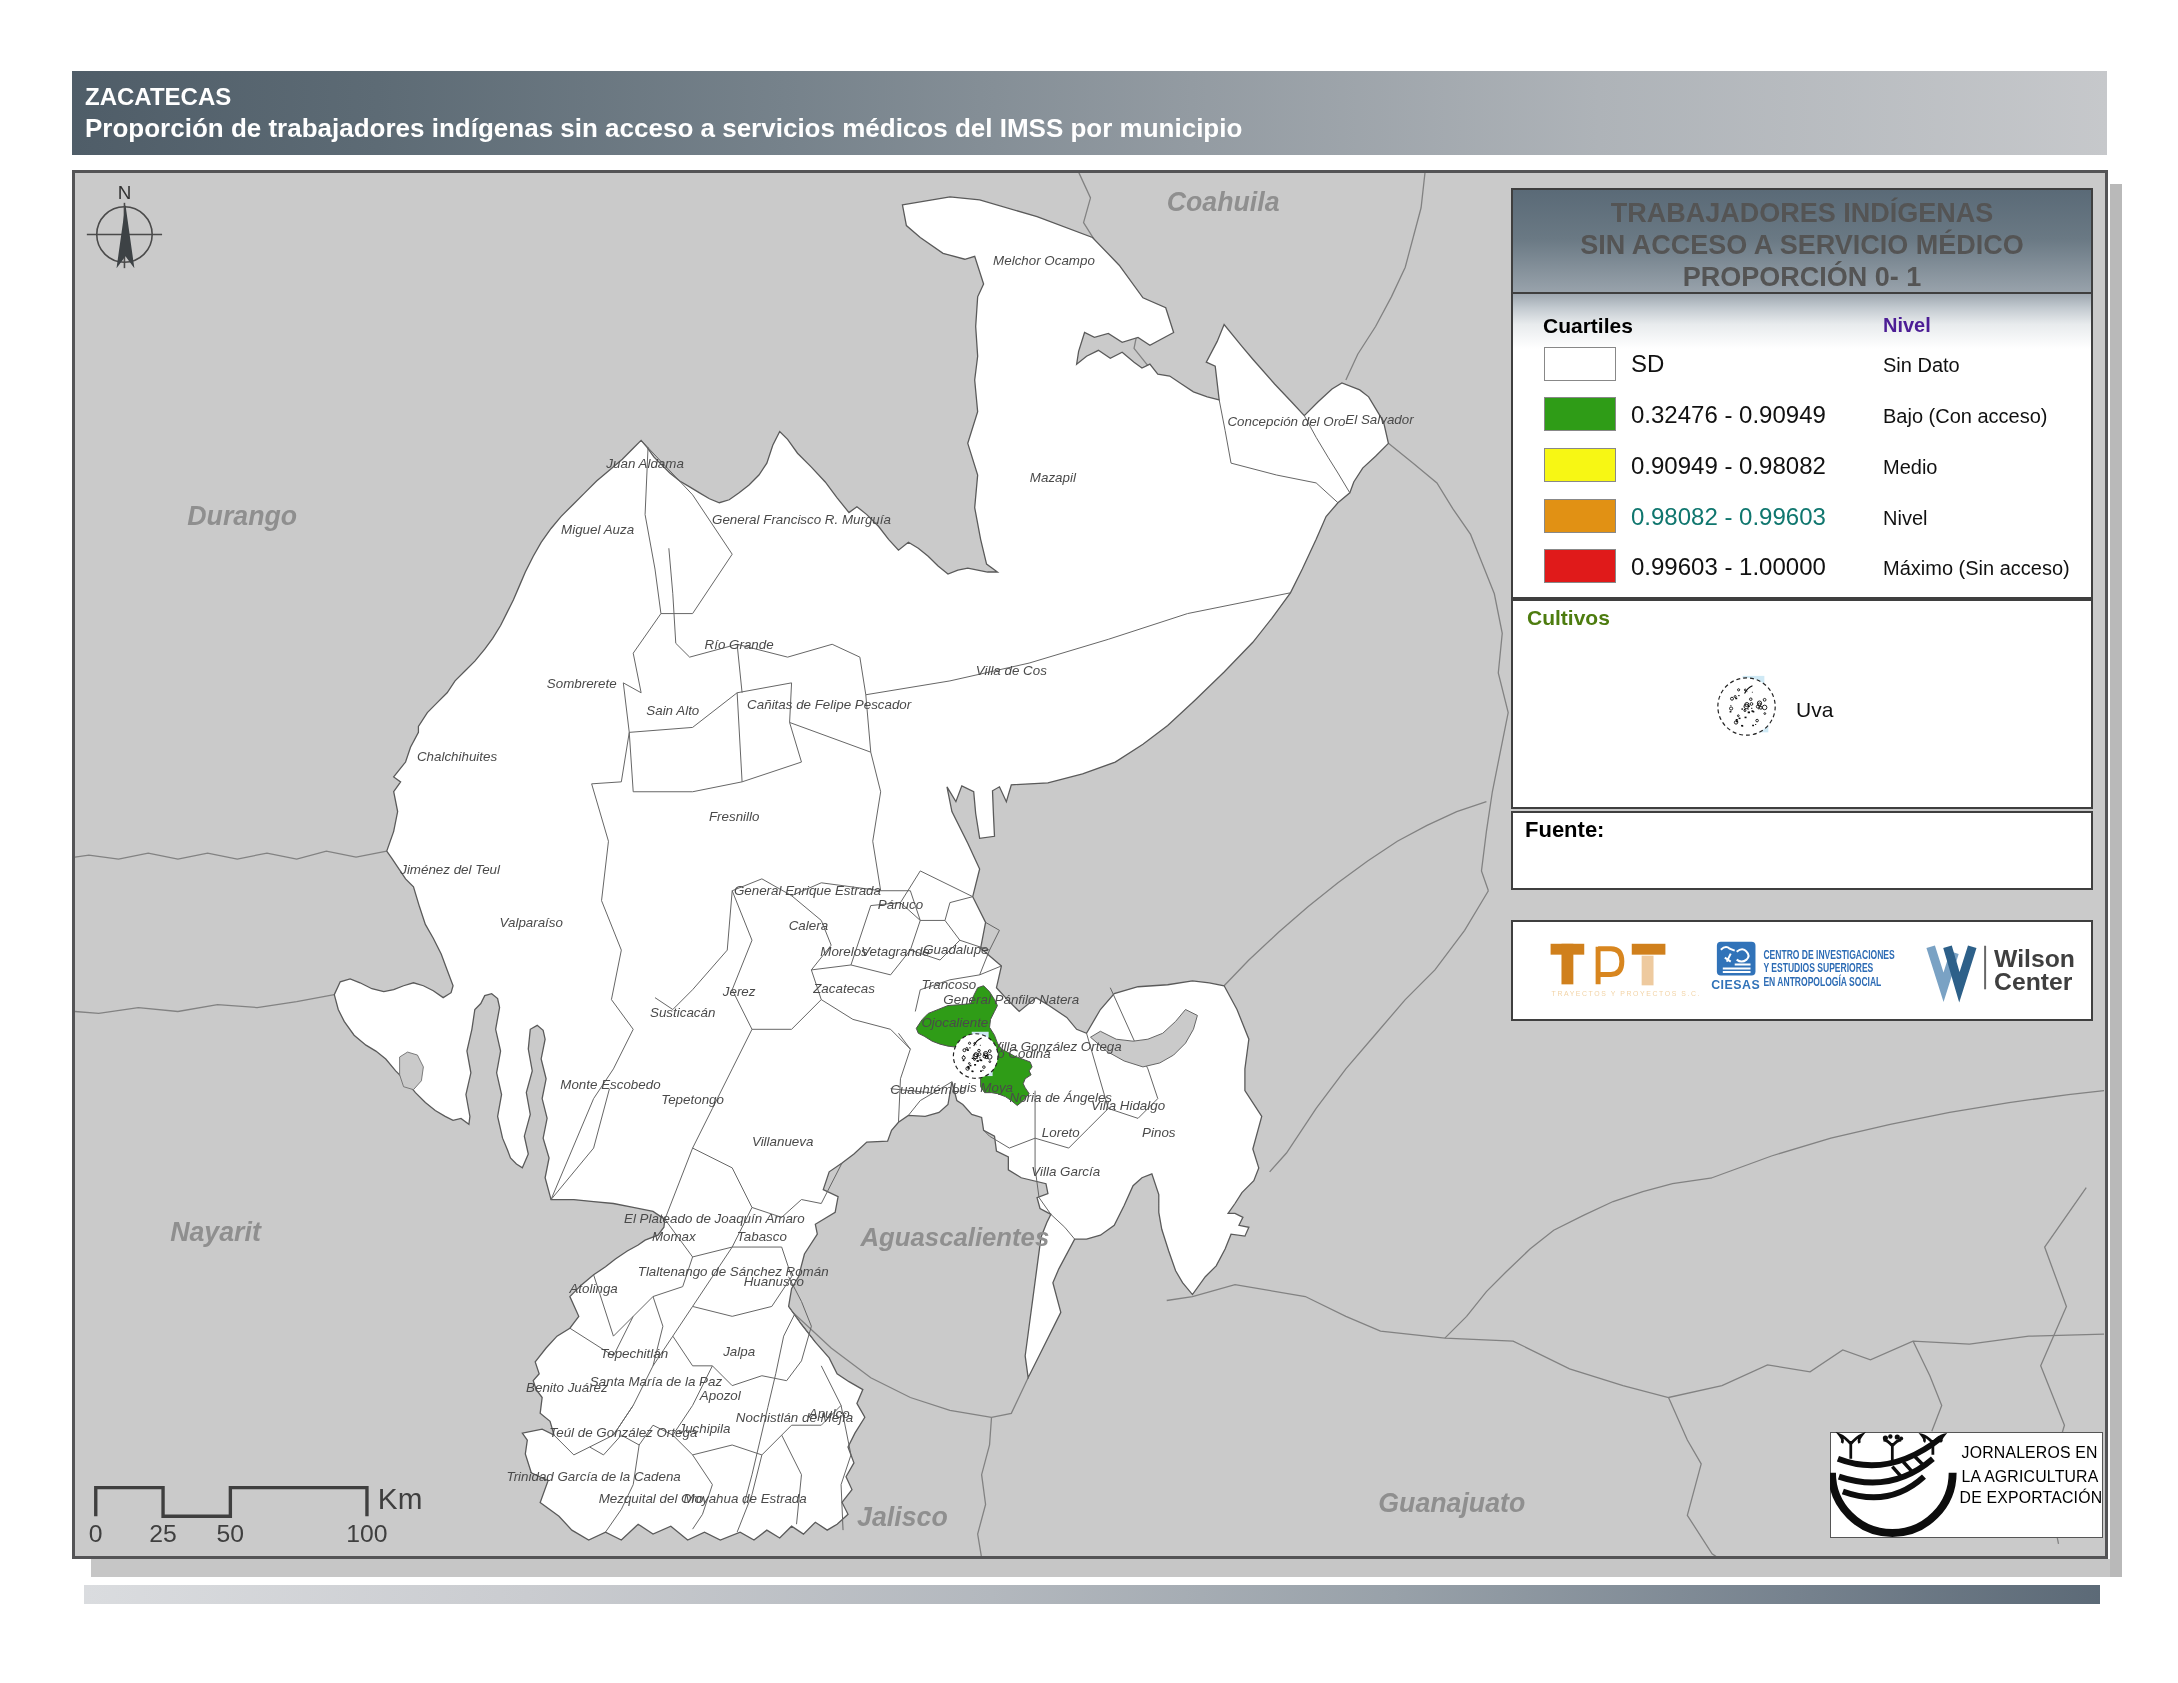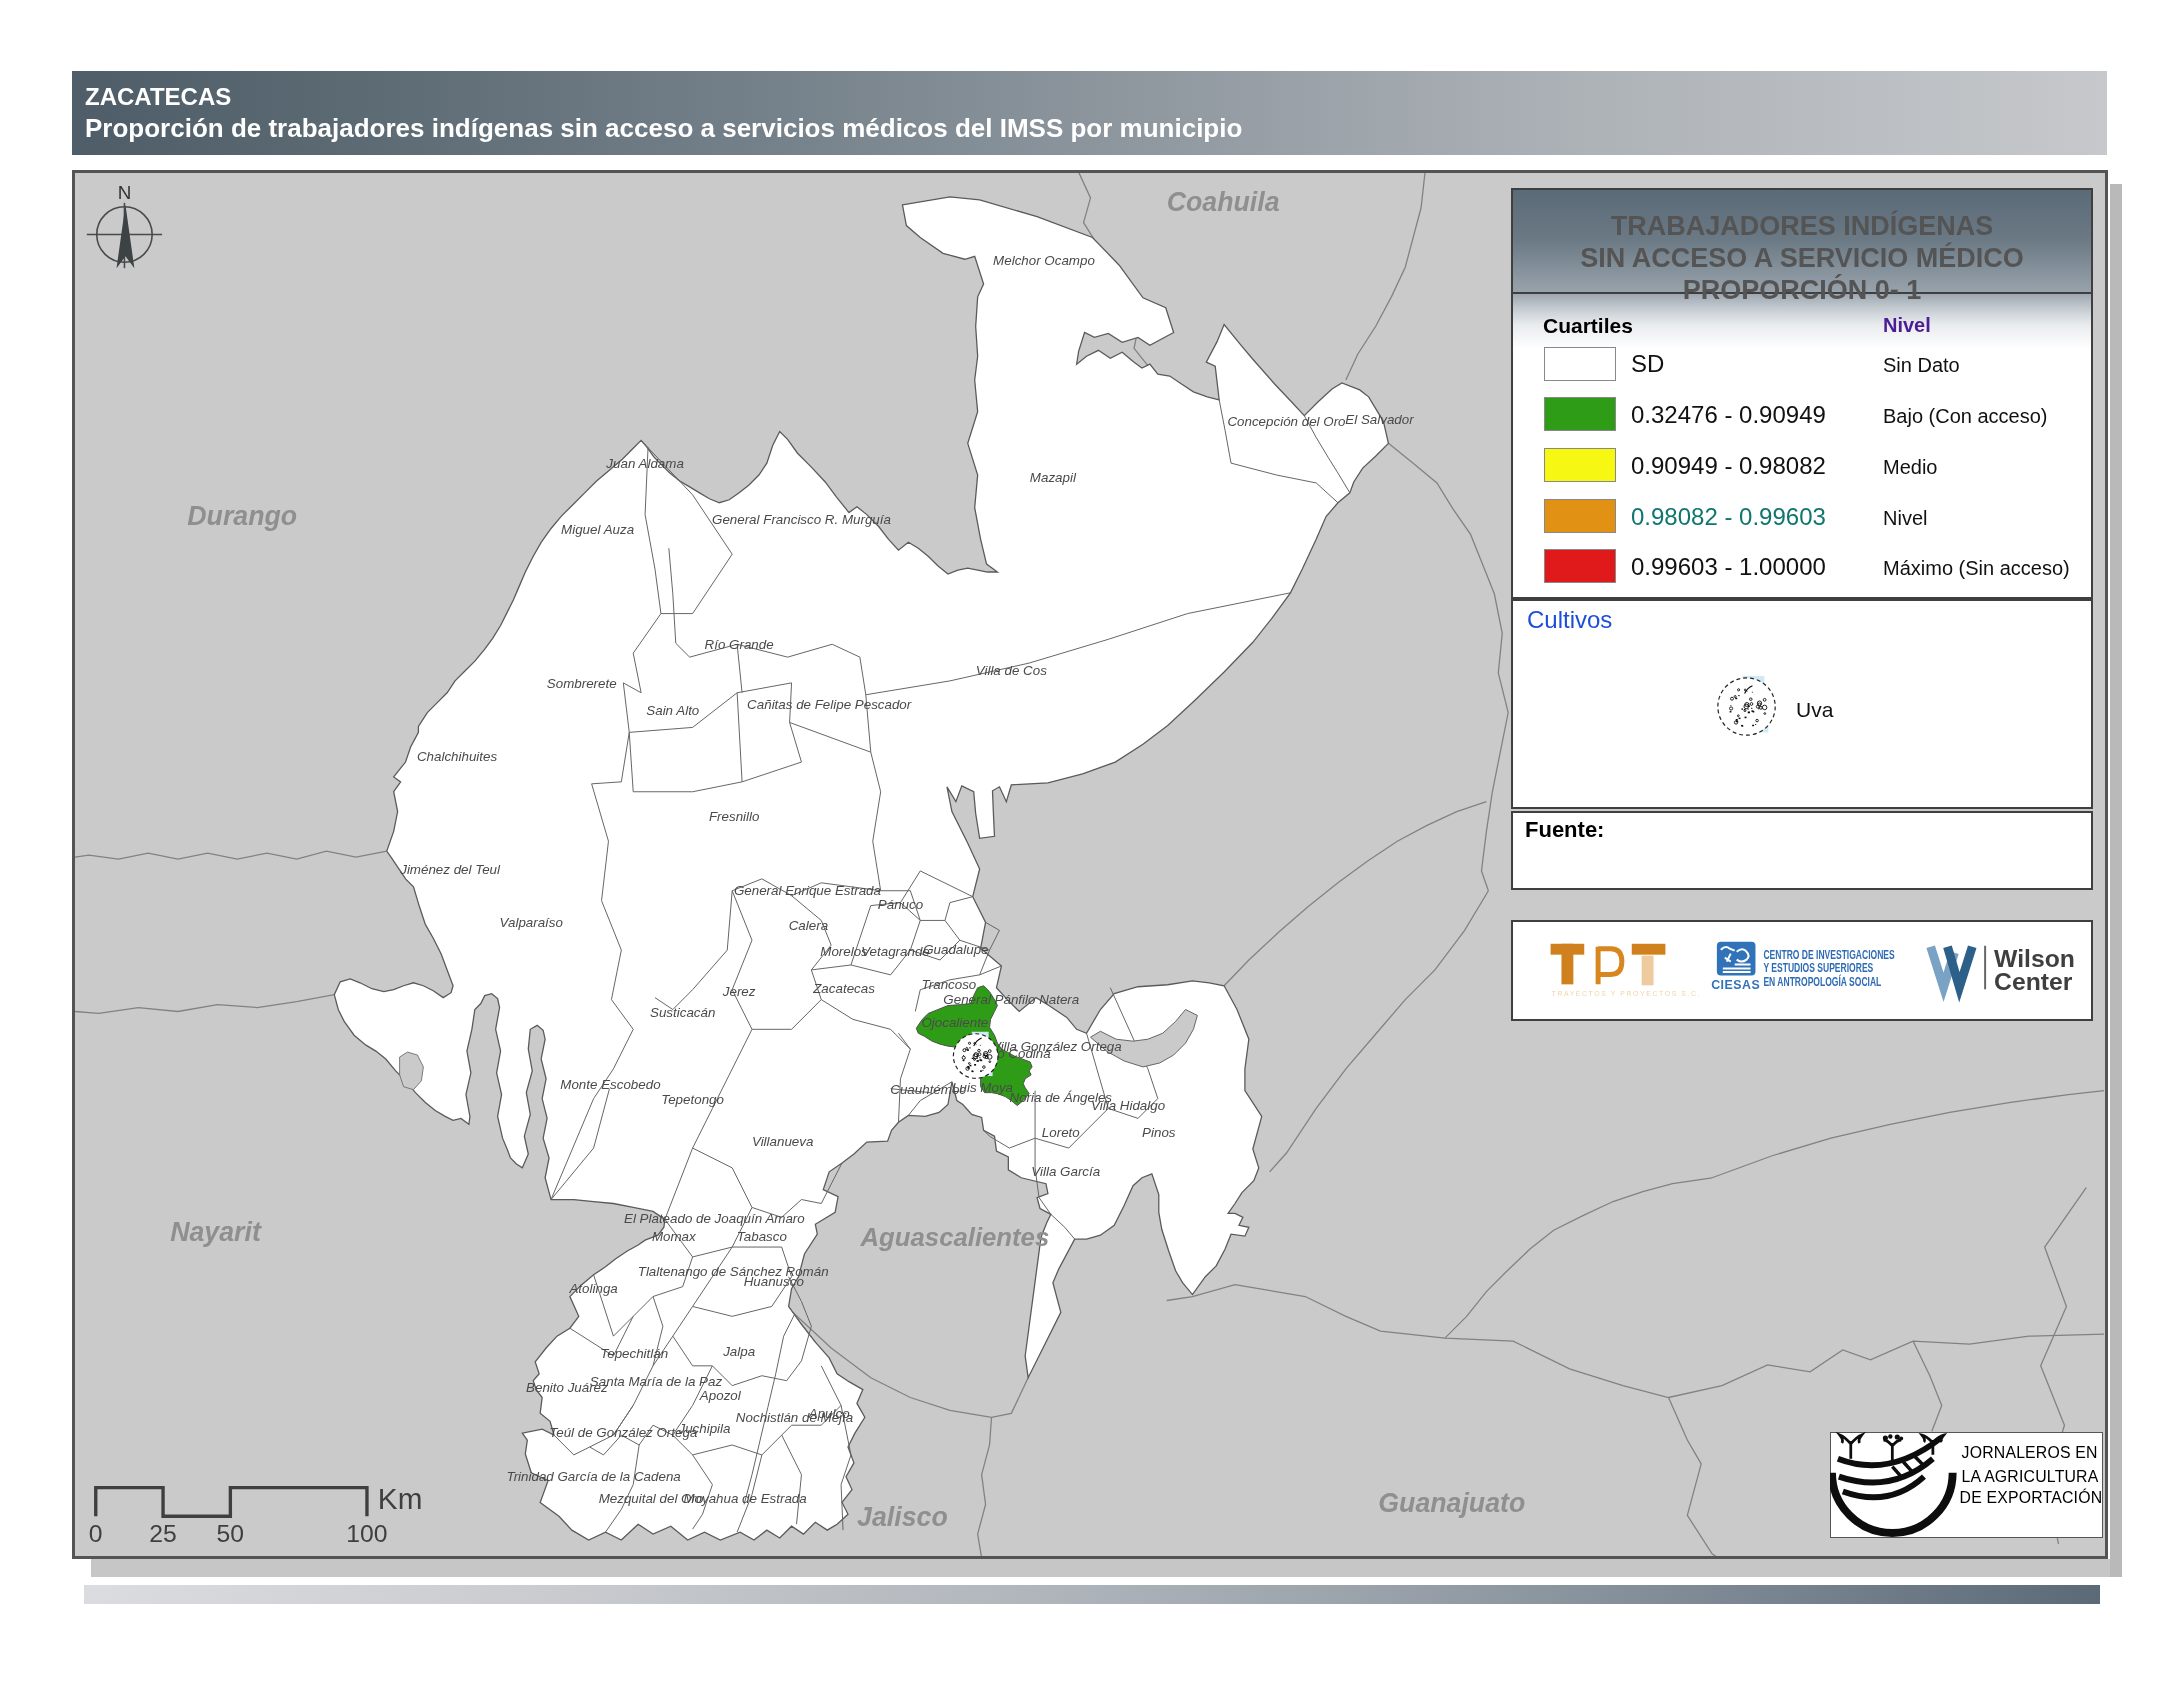--- a/index.html
+++ b/index.html
@@ -216,41 +216,41 @@
 <g font-family="'Liberation Sans',sans-serif" font-size="25" fill="#3f3f3f">
 <text x="97" y="1558" text-anchor="middle">0</text>
 <text x="165" y="1558" text-anchor="middle">25</text>
 <text x="233" y="1558" text-anchor="middle">50</text>
 <text x="371" y="1558" text-anchor="middle">100</text>
 <text x="382" y="1525" font-size="30">Km</text>
 </g>
   </svg>
 <div style="position:absolute;left:72px;top:170px;width:2036px;height:1389px;border:3px solid #545456"></div>
 <div class="box" style="top:188px;height:411px;background:linear-gradient(180deg,#5a6a77 0%,#6a7984 12%,#98a2ab 25%,#c3cad0 29%,#e8ebed 33%,#ffffff 39%)">
- <div style="height:104px;border-bottom:2px solid #3f3f3f;text-align:center;font-weight:bold;font-size:27px;color:#545454;padding-top:20px;line-height:32px">TRABAJADORES INDÍGENAS<br>SIN ACCESO A SERVICIO MÉDICO<br>PROPORCIÓN 0- 1</div>
+ <div style="height:104px;border-bottom:2px solid #3f3f3f;text-align:center;font-weight:bold;font-size:27px;color:#545454;padding-top:7px;line-height:32px">TRABAJADORES INDÍGENAS<br>SIN ACCESO A SERVICIO MÉDICO<br>PROPORCIÓN 0- 1</div>
 </div>
 <div style="position:absolute;left:1543px;top:314px;font-weight:bold;font-size:21px;color:#000">Cuartiles</div>
 <div style="position:absolute;left:1883px;top:314px;font-weight:bold;font-size:20px;color:#4c1d95">Nivel</div>
 <div style="position:absolute;left:1544px;top:347px;width:72px;height:34px;background:#ffffff;border:1px solid #888"></div>
 <div style="position:absolute;left:1631px;top:350px;font-size:24px;color:#111">SD</div>
 <div style="position:absolute;left:1883px;top:354px;font-size:20px;color:#111">Sin Dato</div>
 <div style="position:absolute;left:1544px;top:397px;width:72px;height:34px;background:#2f9c17;border:1px solid #888"></div>
 <div style="position:absolute;left:1631px;top:401px;font-size:24px;color:#111">0.32476 - 0.90949</div>
 <div style="position:absolute;left:1883px;top:405px;font-size:20px;color:#111">Bajo (Con acceso)</div>
 <div style="position:absolute;left:1544px;top:448px;width:72px;height:34px;background:#f7f714;border:1px solid #888"></div>
 <div style="position:absolute;left:1631px;top:452px;font-size:24px;color:#111">0.90949 - 0.98082</div>
 <div style="position:absolute;left:1883px;top:456px;font-size:20px;color:#111">Medio</div>
 <div style="position:absolute;left:1544px;top:499px;width:72px;height:34px;background:#e19114;border:1px solid #888"></div>
 <div style="position:absolute;left:1631px;top:503px;font-size:24px;color:#0f766e">0.98082 - 0.99603</div>
 <div style="position:absolute;left:1883px;top:507px;font-size:20px;color:#111">Nivel</div>
 <div style="position:absolute;left:1544px;top:549px;width:72px;height:34px;background:#e01a1a;border:1px solid #888"></div>
 <div style="position:absolute;left:1631px;top:553px;font-size:24px;color:#111">0.99603 - 1.00000</div>
 <div style="position:absolute;left:1883px;top:557px;font-size:20px;color:#111">Máximo (Sin acceso)</div>
 <div class="box" style="top:599px;height:210px">
- <div style="position:absolute;left:14px;top:5px;font-weight:normal;font-size:24px;color:#1d4ed8">Cultivos</div>
+ <div style="position:absolute;left:14px;top:5px;font-weight:bold;font-size:21px;color:#4d7c0f">Cultivos</div>
  <div style="position:absolute;left:283px;top:97px;font-size:21px;color:#111">Uva</div>
 </div>
 <div class="box" style="top:811px;height:79px">
  <div style="position:absolute;left:12px;top:4px;font-weight:bold;font-size:22px;color:#000">Fuente:</div>
 </div>
 <div class="box" style="top:920px;height:101px"></div>
 <svg width="119" height="89" viewBox="0 0 120 90" style="position:absolute;left:1689px;top:665px">
     <g>
       <rect x="54" y="11" width="22.04" height="10.15" fill="#cfe9f5"></rect>
       <rect x="66.12" y="59.98" width="13.92" height="8.12" fill="#cfe9f5"></rect>

